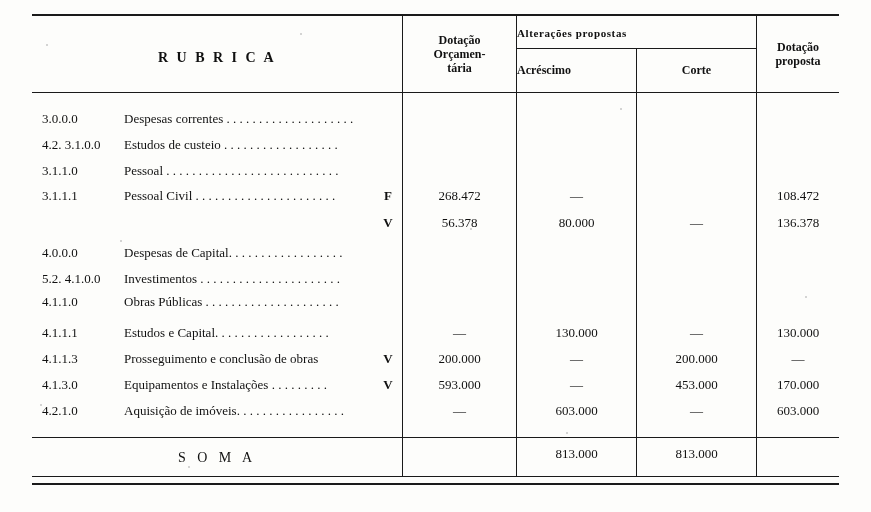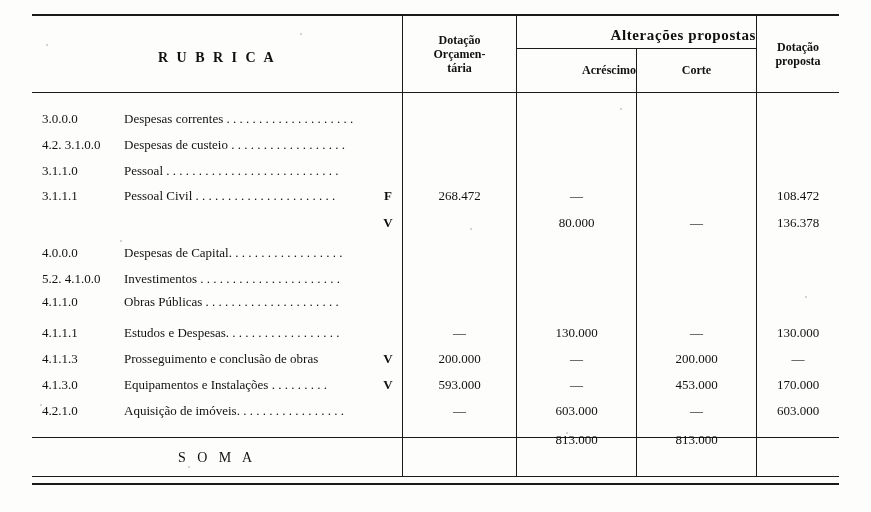--- a/index.html
+++ b/index.html
@@ -100,30 +100,30 @@
     top: 33px;
     text-align: center;
     font-weight: bold;
     font-size: 12px;
     line-height: 14px;
   }
   .h-alteracoes {
     position: absolute;
     left: 517px; width: 239px;
     top: 27px;
-    text-align: right;
-    font-weight: bold;
-    font-size: 15px;
+    text-align: left;
+    font-weight: bold;
+    font-size: 11px;
     letter-spacing: 0.6px;
   }
   .h-acrescimo {
     position: absolute;
     left: 517px; width: 119px;
     top: 63px;
-    text-align: right;
+    text-align: left;
     font-weight: bold;
     font-size: 12px;
   }
   .h-corte {
     position: absolute;
     left: 637px; width: 119px;
     top: 63px;
     text-align: center;
     font-weight: bold;
     font-size: 12px;
@@ -183,21 +183,21 @@
   .soma-label {
     position: absolute;
     left: 32px; width: 370px;
     top: 450px;
     text-align: center;
     font-size: 14px;
     letter-spacing: 4px;
   }
   .soma-num {
     position: absolute;
-    top: 432px;
+    top: 446px;
     text-align: center;
     font-size: 13px;
   }
   .soma-c2 { left: 517px; width: 119px; }
   .soma-c3 { left: 637px; width: 119px; }
 
   
   .speck {
     position: absolute;
     width: 2px; height: 2px;
@@ -246,21 +246,21 @@
         <div class="cell-code">3.0.0.0</div>
         <div class="cell-label">Despesas correntes . . . . . . . . . . . . . . . . . . . .</div>
         <div class="cell-fv"></div>
         <div class="cell-num c1"></div>
         <div class="cell-num c2"></div>
         <div class="cell-num c3"></div>
         <div class="cell-num c4"></div>
       </div>
       <div class="row" style="top: 137px;">
         <div class="cell-code">4.2.  3.1.0.0</div>
-        <div class="cell-label">Despesas  de  custeio . . . . . . . . . . . . . . . . . .</div>
+        <div class="cell-label">Estudos  de  custeio . . . . . . . . . . . . . . . . . .</div>
         <div class="cell-fv"></div>
         <div class="cell-num c1"></div>
         <div class="cell-num c2"></div>
         <div class="cell-num c3"></div>
         <div class="cell-num c4"></div>
       </div>
       <div class="row" style="top: 163px;">
         <div class="cell-code">3.1.1.0</div>
         <div class="cell-label">Pessoal . . . . . . . . . . . . . . . . . . . . . . . . . . .</div>
         <div class="cell-fv"></div>
@@ -274,20 +274,21 @@
         <div class="cell-label">Pessoal Civil . . . . . . . . . . . . . . . . . . . . . .</div>
         <div class="cell-fv">F</div>
         <div class="cell-num c1">268.472</div>
         <div class="cell-num c2">—</div>
         <div class="cell-num c4">108.472</div>
       </div>
       <div class="row" style="top: 215px;">
         <div class="cell-code"></div>
         <div class="cell-label"></div>
         <div class="cell-fv">V</div>
+        <div class="cell-num c1">56.378</div>
         <div class="cell-num c2">80.000</div>
         <div class="cell-num c3">—</div>
         <div class="cell-num c4">136.378</div>
       </div>
       <div class="row" style="top: 245px;">
         <div class="cell-code">4.0.0.0</div>
         <div class="cell-label">Despesas de Capital. . . . . . . . . . . . . . . . . .</div>
         <div class="cell-fv"></div>
         <div class="cell-num c1"></div>
         <div class="cell-num c2"></div>
@@ -307,21 +308,21 @@
         <div class="cell-code">4.1.1.0</div>
         <div class="cell-label">Obras  Públicas . . . . . . . . . . . . . . . . . . . . .</div>
         <div class="cell-fv"></div>
         <div class="cell-num c1"></div>
         <div class="cell-num c2"></div>
         <div class="cell-num c3"></div>
         <div class="cell-num c4"></div>
       </div>
       <div class="row" style="top: 325px;">
         <div class="cell-code">4.1.1.1</div>
-        <div class="cell-label">Estudos  e  Despesas. . . . . . . . . . . . . . . . . .</div>
+        <div class="cell-label">Estudos  e  Capital. . . . . . . . . . . . . . . . . .</div>
         <div class="cell-fv"></div>
         <div class="cell-num c1">—</div>
         <div class="cell-num c2">130.000</div>
         <div class="cell-num c3">—</div>
         <div class="cell-num c4">130.000</div>
       </div>
       <div class="row" style="top: 351px;">
         <div class="cell-code">4.1.1.3</div>
         <div class="cell-label">Prosseguimento e conclusão de obras</div>
         <div class="cell-fv">V</div>

